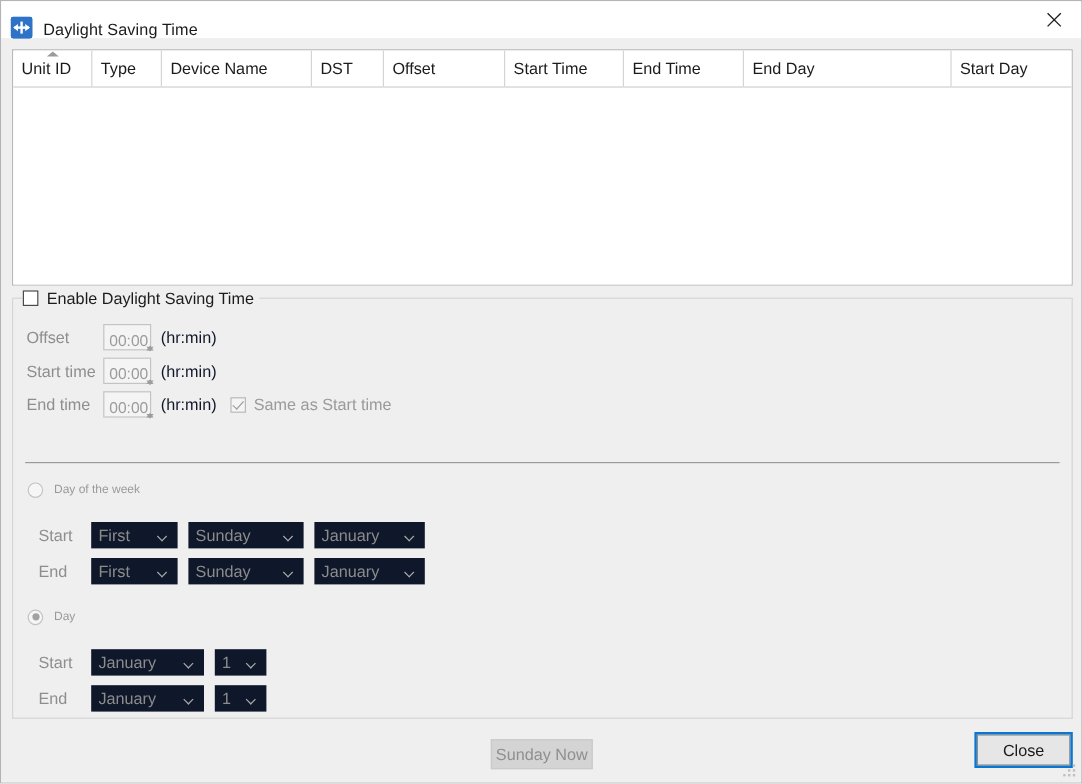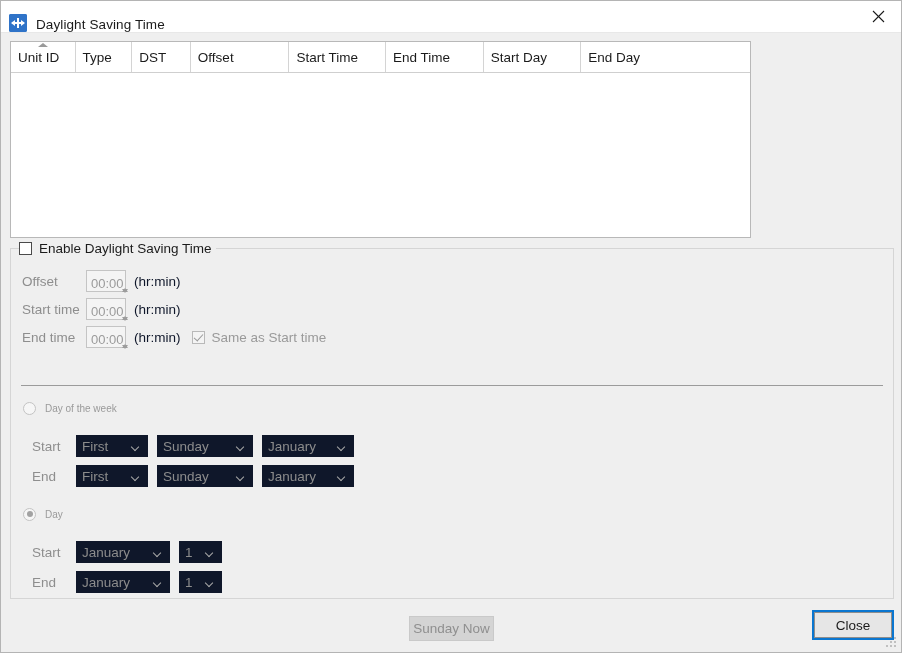--- a/index.html
+++ b/index.html
@@ -109,21 +109,21 @@
     position: relative;
     background: #efefef;
     padding: 0;
   }
 
   
   .table-frame {
     position: absolute;
     left: 9px;
     top: 8px;
-    width: 741px;
+    width: 884px;
     height: 197px;
     box-sizing: border-box;
     background: #ffffff;
     border: 1px solid #b8b8b8;
     overflow: hidden;
   }
   .table-head {
     display: flex;
     height: 30px;
     border-bottom: 1px solid #cfcfcf;
@@ -449,37 +449,40 @@
 
     <div class="table-frame">
       <div class="table-head">
         <div class="th" style="width:66px">
           <div class="sort-asc"></div>
           <span>Unit ID</span>
         </div>
         <div class="th" style="width:58px">
           <span>Type</span>
         </div>
+        <div class="th" style="width:125px">
+          <span>Device Name</span>
+        </div>
         <div class="th" style="width:60px">
           <span>DST</span>
         </div>
         <div class="th" style="width:101px">
           <span>Offset</span>
         </div>
         <div class="th" style="width:99px">
           <span>Start Time</span>
         </div>
         <div class="th" style="width:100px">
           <span>End Time</span>
         </div>
+        <div class="th" style="width:173px">
+          <span>End Day</span>
+        </div>
         <div class="th" style="width:100px">
           <span>Start Day</span>
-        </div>
-        <div class="th" style="width:173px">
-          <span>End Day</span>
         </div>
       </div>
       <div class="table-body"></div>
     </div>
 
     <div class="groupbox">
       <div class="group-topline-left"></div>
       <div class="group-topline-right"></div>
 
       <div class="group-legend">

